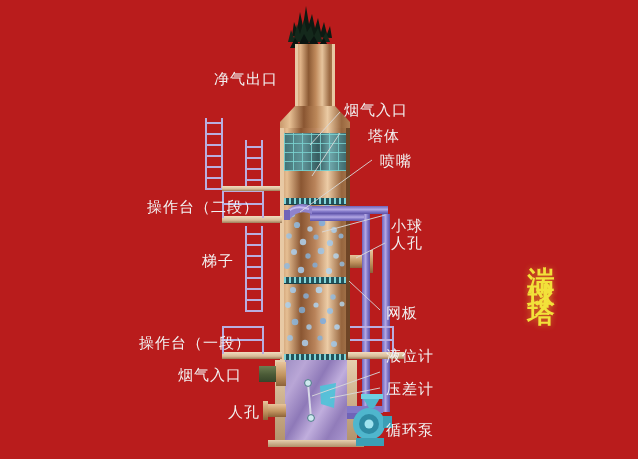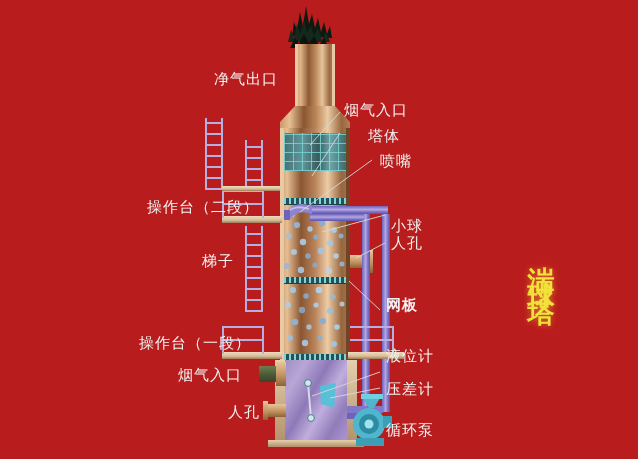--- a/index.html
+++ b/index.html
@@ -253,21 +253,21 @@
   <div class="lbl" style="left:380px;top:152px;">喷嘴</div>
 
   <div class="lbl" style="left:139px;top:198px;margin-left:8px;">操作台（二段）</div>
 
   <div class="lbl" style="left:391px;top:205px;margin-top:12px;">小球</div>
 
   <div class="lbl" style="left:391px;top:234px;">人孔</div>
 
   <div class="lbl" style="left:202px;top:252px;">梯子</div>
 
-  <div class="lbl" style="left:386px;top:296px;font-weight:bold;">网板</div>
+  <div class="lbl" style="left:386px;top:304px;">网板</div>
 
   <div class="lbl" style="left:178px;top:366px;">烟气入口</div>
 
   <div class="lbl" style="left:139px;top:334px;">操作台（一段）</div>
 
   <div class="lbl" style="left:386px;top:347px;">液位计</div>
 
   <div class="lbl" style="left:386px;top:380px;">压差计</div>
 
   <div class="lbl" style="left:228px;top:403px;">人孔</div>

